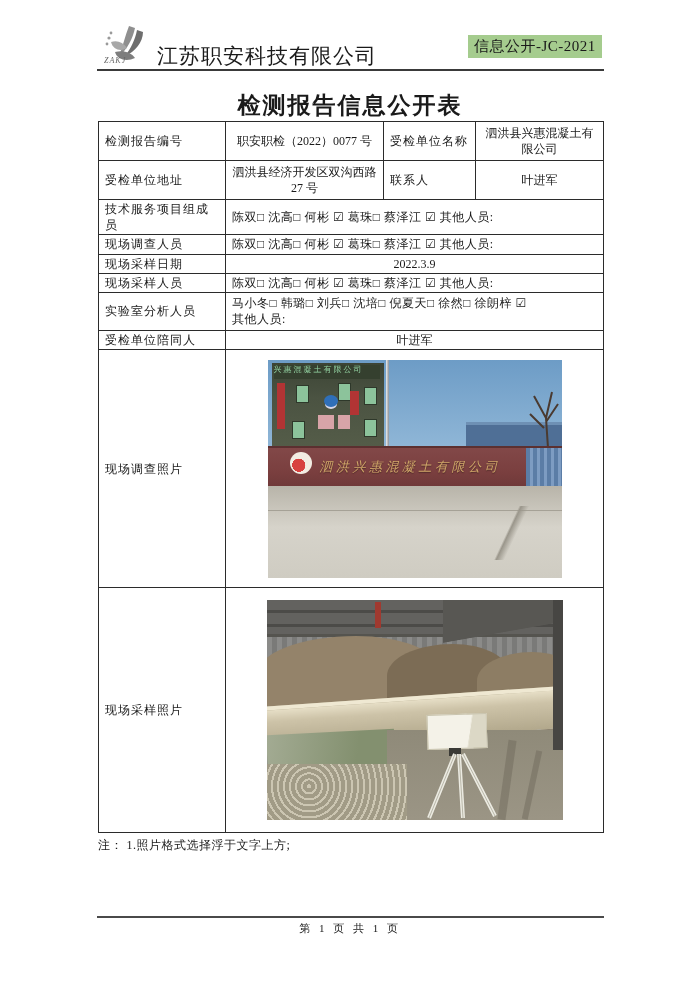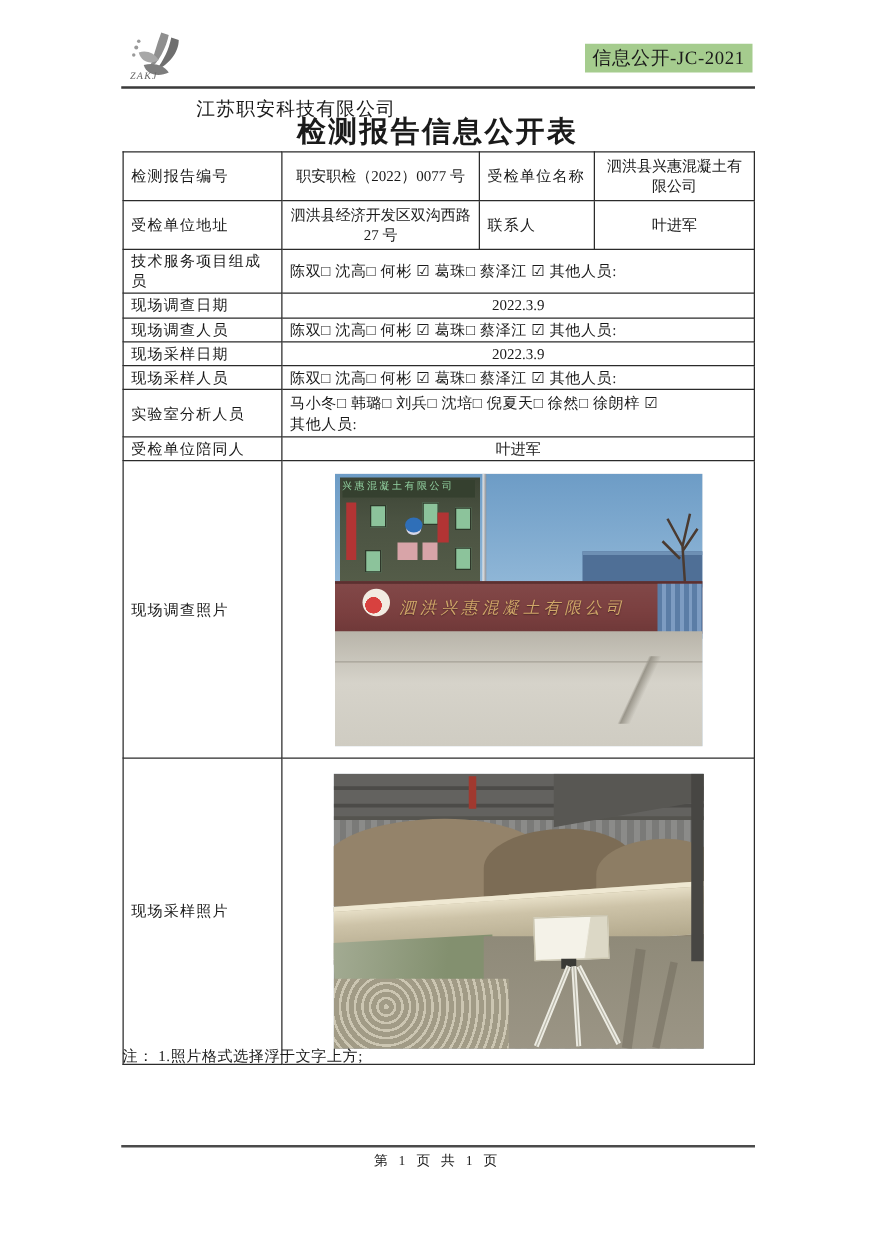--- a/index.html
+++ b/index.html
@@ -1,21 +1,21 @@
 <!DOCTYPE html>
 <html><head>
 <meta charset="utf-8">
 <style>
   html,body{margin:0;padding:0;background:#ffffff;}
   .page{position:relative;width:700px;height:989px;background:#fff;overflow:hidden;
         font-family:"Liberation Serif","DejaVu Serif",serif;color:#1a1a1a;}
   .abs{position:absolute;}
 
   
-  .hdr-company{left:157px;top:42px;font-size:15px;letter-spacing:1px;margin-top:36px;}
+  .hdr-company{left:157px;top:42px;font-size:21px;letter-spacing:1px;}
   .hdr-code{left:468px;top:35px;font-size:15px;padding:2px 6px;letter-spacing:.5px;}
   .hdr-rule{left:97px;top:69px;width:507px;height:2px;background:#3a3a3a;}
   .logo{left:99px;top:22px;width:58px;height:46px;}
   .logo-zakj{left:104px;top:56px;font-size:8px;font-style:italic;color:#666;letter-spacing:1px;}
 
   
   .title{left:0;top:90px;width:700px;text-align:center;font-size:23px;font-weight:bold;letter-spacing:2px;}
 
   
   table.form{position:absolute;left:98px;top:121px;width:505px;border-collapse:collapse;table-layout:fixed;}
@@ -125,24 +125,20 @@
     </tr>
     <tr class="h39">
       <td class="lab">受检单位地址</td>
       <td class="ctr">泗洪县经济开发区双沟西路 27 号</td>
       <td class="lab">联系人</td>
       <td class="ctr">叶进军</td>
     </tr>
     <tr class="h18">
       <td class="lab">技术服务项目组成员</td>
       <td class="chk" colspan="3">陈双□ 沈高□ 何彬 ☑ 葛珠□ 蔡泽江 ☑ 其他人员:</td>
-    </tr>
-    <tr class="h19">
-      <td class="lab">现场调查日期</td>
-      <td class="ctr" colspan="3">2022.3.9</td>
     </tr>
     <tr class="h19">
       <td class="lab">现场调查人员</td>
       <td class="chk" colspan="3">陈双□ 沈高□ 何彬 ☑ 葛珠□ 蔡泽江 ☑ 其他人员:</td>
     </tr>
     <tr class="h18">
       <td class="lab">现场采样日期</td>
       <td class="ctr" colspan="3">2022.3.9</td>
     </tr>
     <tr class="h19">

